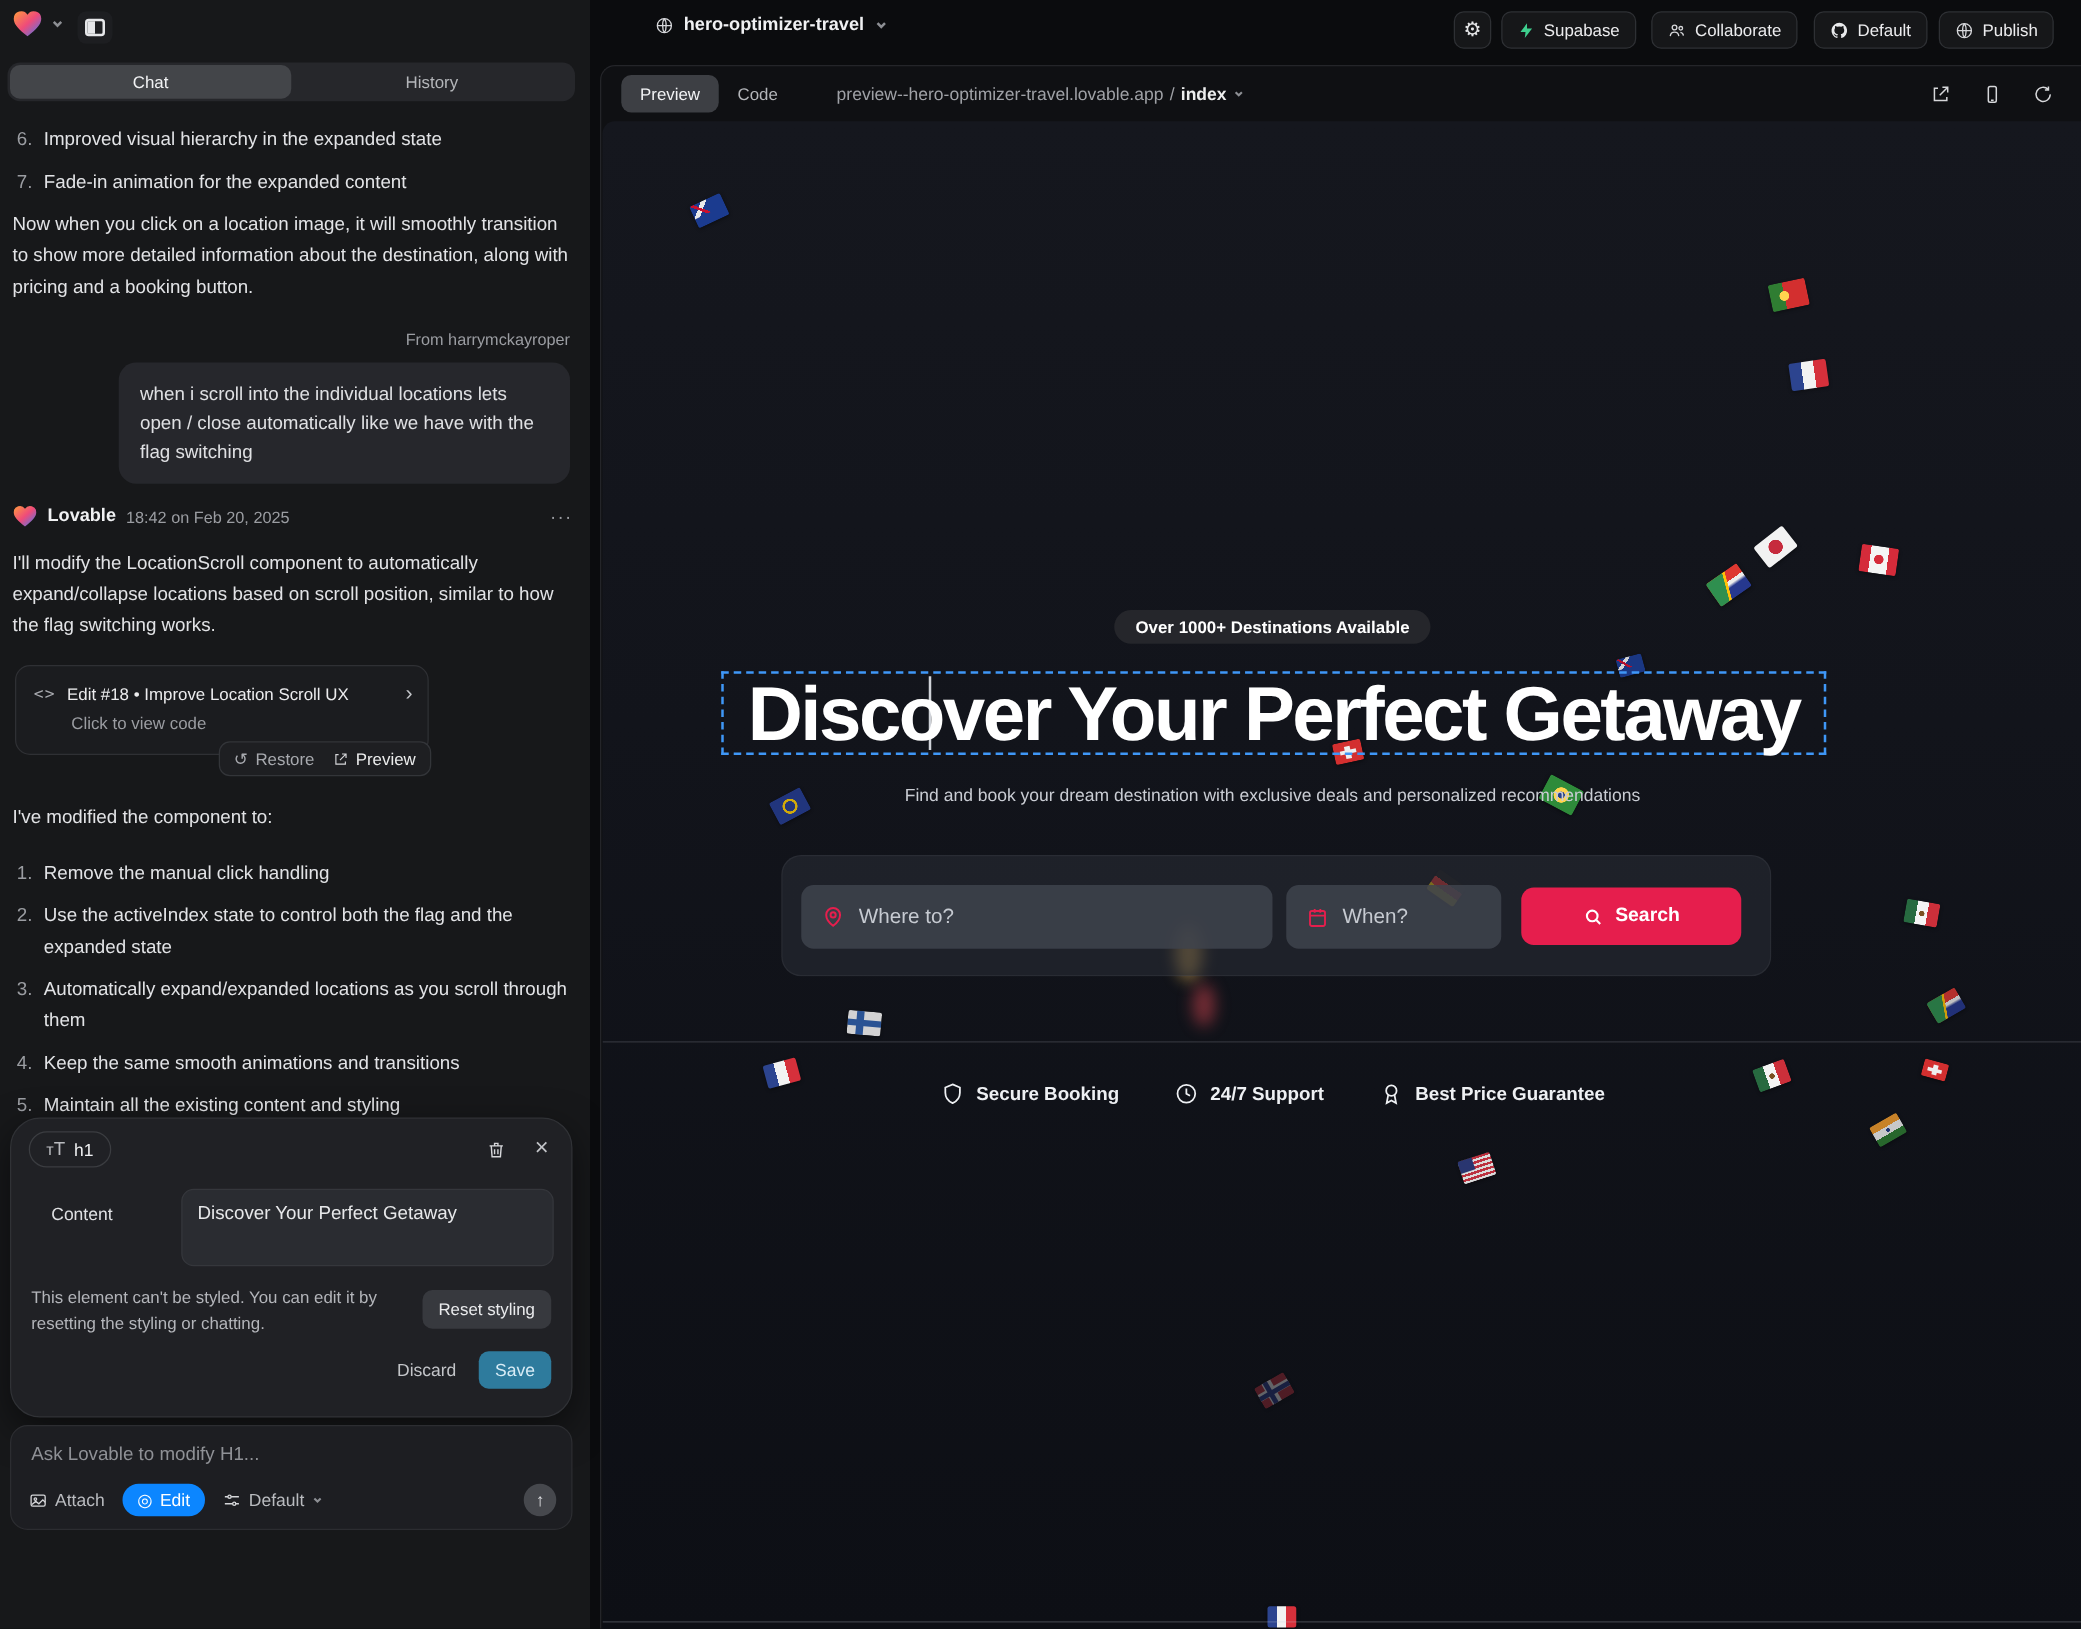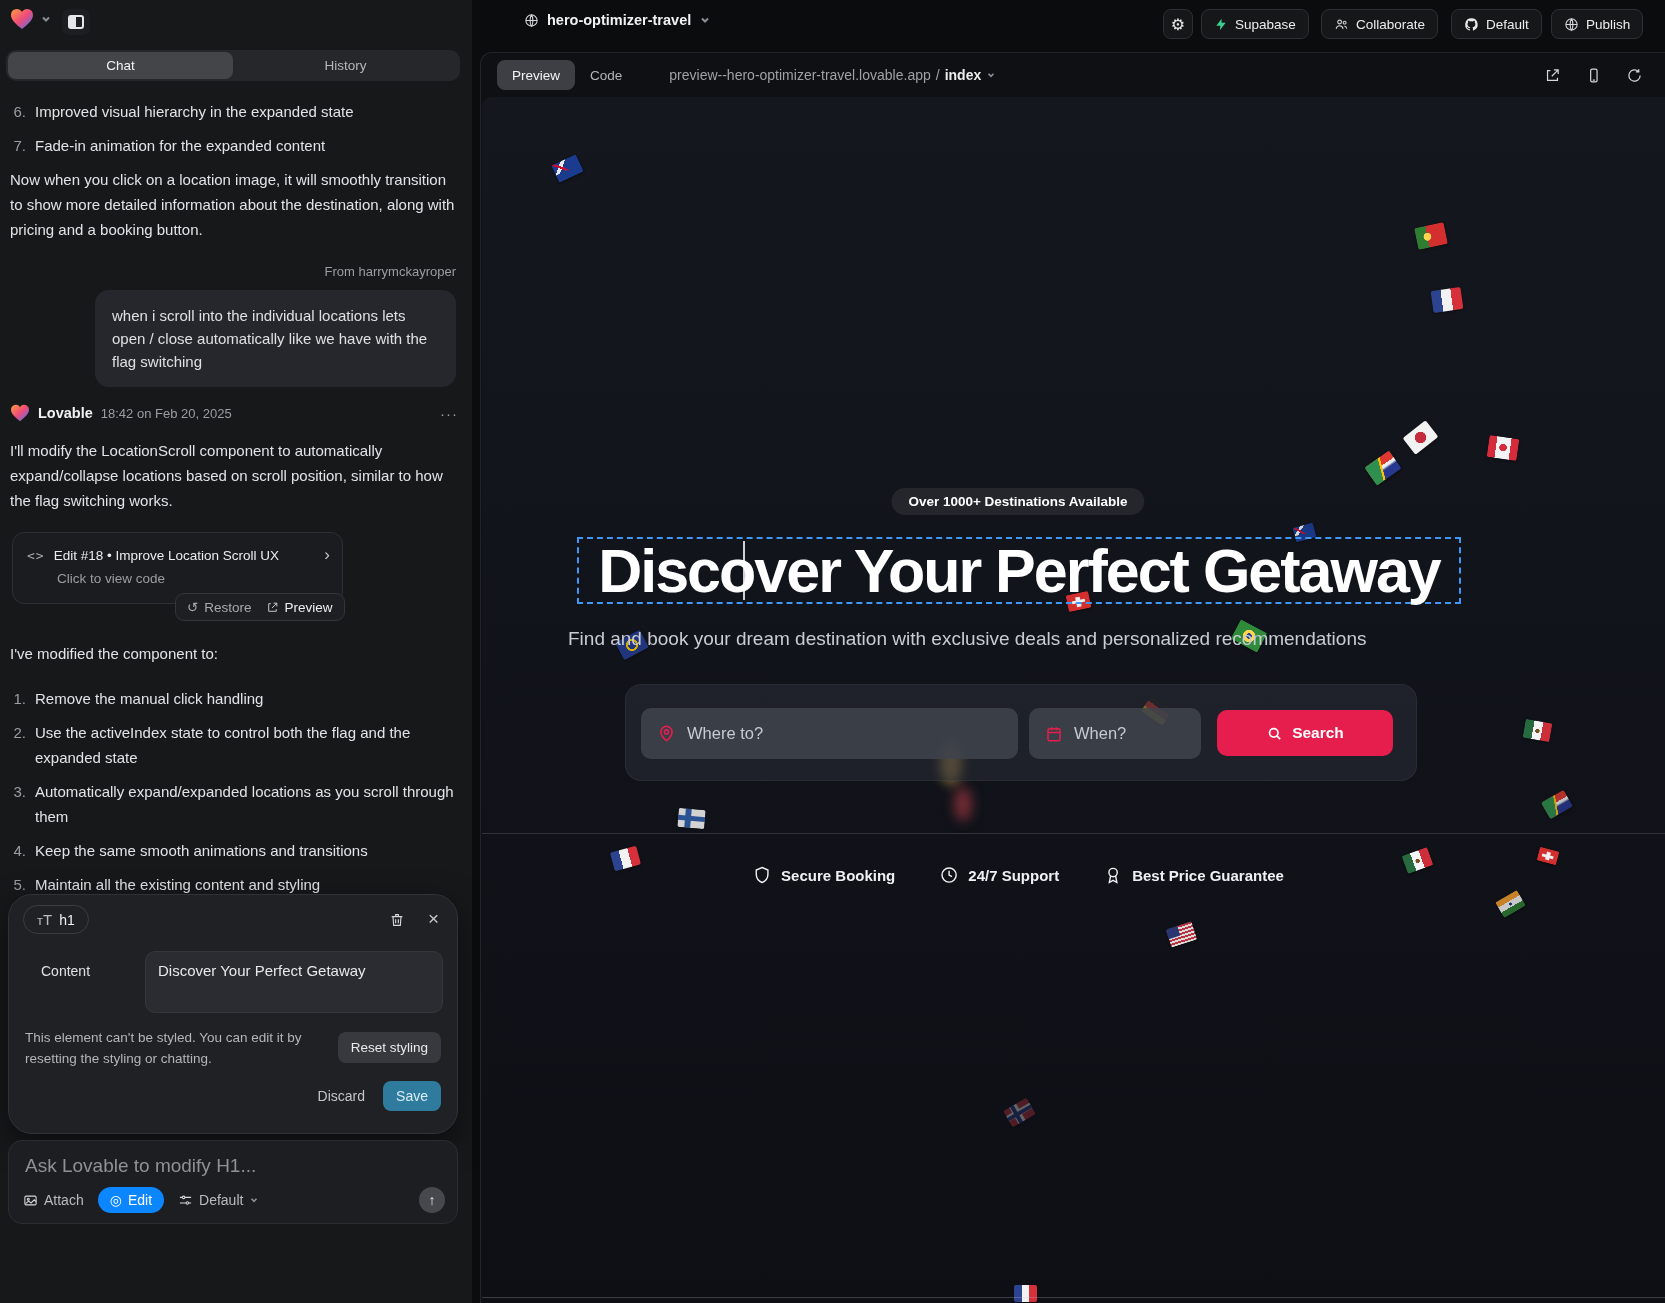--- a/index.html
+++ b/index.html
@@ -58,21 +58,21 @@
     padding:10px 12px; font-size:15px; color:#e7e8ea; }
   .note { position:absolute; left:16px; top:132px; width:320px; font-size:13.5px; line-height:21px; color:#b3b5ba; }
   .reset-btn { position:absolute; right:16px; top:137px; height:31px; background:#37393e; border-radius:8px;
     border:none; color:#e9eaec; font-size:13.5px; padding:0 13px; }
   .panel-actions { position:absolute; right:16px; top:186px; display:flex; align-items:center; gap:18px; }
   .discard-btn { color:#c3c5c9; font-size:14px; background:none; border:none; }
   .save-btn { height:30px; padding:0 13px; border:none; border-radius:8px; background:#2e7b9d; color:#d8ecf6; font-size:14px; }
 
   .composer { position:absolute; left:8px; top:1140px; width:450px; height:84px; background:#1d1e22;
     border:1px solid #2c2d31; border-radius:14px; padding:14px 14px 12px 16px; }
-  .composer .ph { font-size:19px; color:#8f9196; }
+  .composer .ph { font-size:15px; color:#8f9196; }
   .composer-row { position:absolute; left:14px; right:12px; bottom:10px; display:flex; align-items:center; gap:14px; }
   .c-item { display:flex; align-items:center; gap:6px; color:#b9bbbf; font-size:14px; }
   .edit-pill { display:flex; align-items:center; gap:6px; background:#0c86ff; color:#fff; border-radius:14px;
     height:26px; padding:0 12px; font-size:14px; }
   .send-btn { margin-left:auto; width:26px; height:26px; border-radius:50%; background:#46484d; color:#e2e3e6;
     display:flex; align-items:center; justify-content:center; font-size:14px; }
 
   
   .proj { position:absolute; left:524px; top:12px; display:flex; align-items:center; gap:8px; color:#f0f1f3;
     font-size:14.5px; font-weight:600; }
@@ -93,22 +93,22 @@
   #viewport { position:absolute; left:1px; top:44px; width:1183px; height:1206px; overflow:hidden;
     background:linear-gradient(180deg,#15171e 0%,#12141b 40%,#0d0f15 100%); border-radius:10px 0 0 0; }
 
   .badge { position:absolute; left:536px; top:391px; transform:translateX(-50%); background:#25262b;
     border-radius:15px; height:27px; display:flex; align-items:center; padding:0 17px; color:#fff;
     font-size:13.5px; font-weight:700; white-space:nowrap; }
   .sel-box { position:absolute; left:95px; top:440px; width:884px; height:67px; border:2px dashed #3f97f7; }
   .caret { position:absolute; left:164px; top:2px; width:1.5px; height:59px; background:#cfd2d8; }
   .hero-h1 { position:absolute; left:0; right:0; top:-3px; text-align:center; color:#fff; font-size:61px;
     font-weight:800; letter-spacing:-2px; white-space:nowrap; }
-  .hero-sub { position:absolute; left:536px; top:531px; transform:translateX(-50%); width:900px; 
-    color:#c9ccd3; font-size:19px; white-space:nowrap; }
+  .hero-sub { position:absolute; left:536px; top:531px; transform:translateX(-50%); width:900px; text-align:center;
+    color:#c9ccd3; font-size:14px; white-space:nowrap; }
 
   .search-card { position:absolute; left:143px; top:587px; width:792px; height:97px; border-radius:16px;
     background:rgba(42,46,54,.55); border:1px solid rgba(255,255,255,.05); }
   .s-input { position:absolute; top:23px; height:51px; background:rgba(62,67,76,.85); border-radius:10px;
     display:flex; align-items:center; gap:11px; padding:0 16px; color:#c6cad1; font-size:16.5px; }
   .search-btn { position:absolute; left:591px; top:25px; width:176px; height:46px; background:#e61e4d;
     border:none; border-radius:10px; color:#fff; font-size:15.5px; font-weight:700; display:flex;
     align-items:center; justify-content:center; gap:9px; }
   .hairline { position:absolute; left:0; right:0; height:1px; background:rgba(200,205,215,.18); }
 

